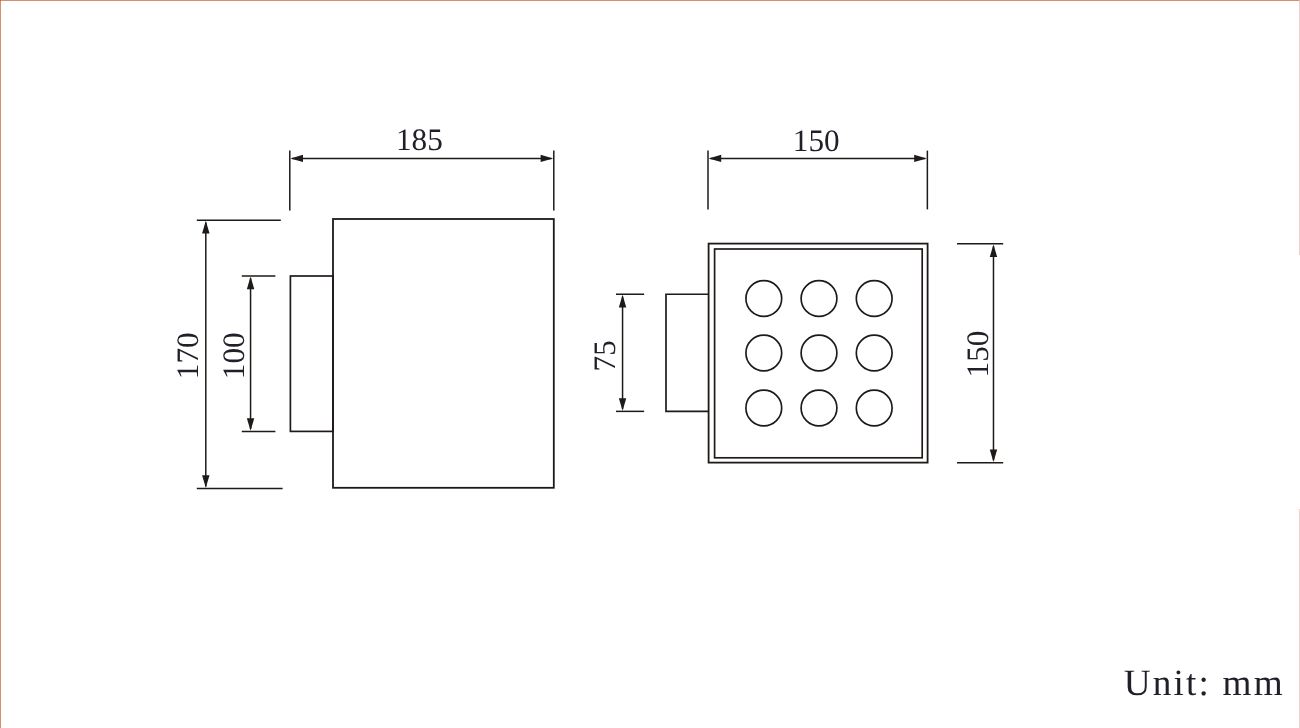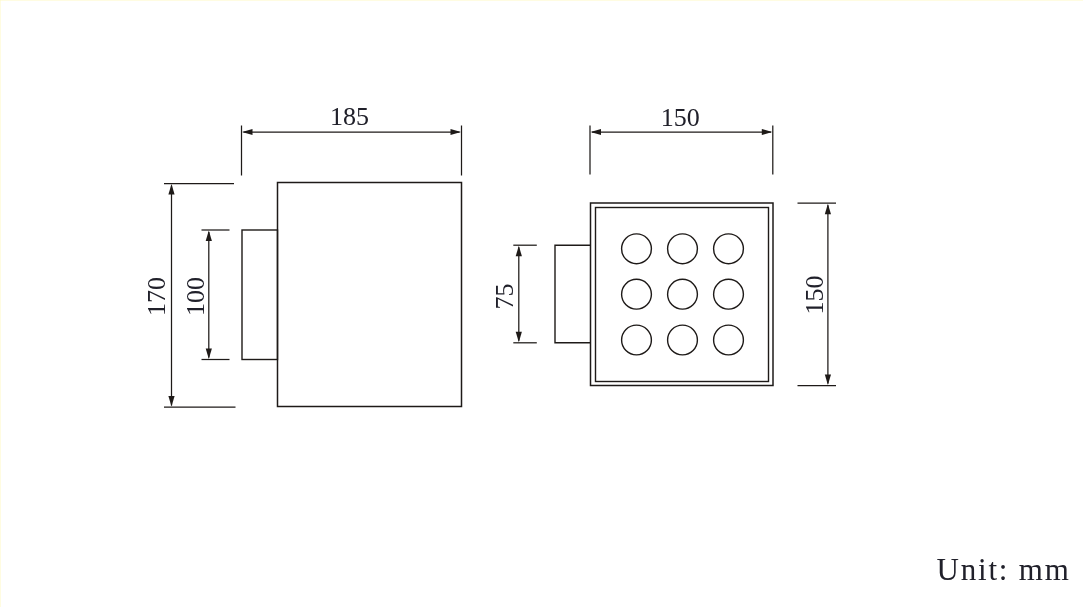--- a/index.html
+++ b/index.html
@@ -1,17 +1,17 @@
 <!DOCTYPE html>
 <html><head>
 <meta charset="utf-8">
 <title>Dimension drawing</title>
 <style>
   html,body{margin:0;padding:0;background:#ffffff;}
-  .page{width:1083px;height:607px;position:relative;background:#fef9c3;overflow:hidden;}
+  .page{width:1083px;height:607px;position:relative;background:#c2410c;overflow:hidden;}
   svg text{font-family:"Liberation Serif", serif;fill:#20202a;}
 </style>
 </head>
 <body>
 <div class="page">
 <svg width="1083" height="607" viewBox="0 0 1083 607" xmlns="http://www.w3.org/2000/svg">
 <g transform="translate(0.5,0.5)">
 
   <rect x="0" y="0" width="1083" height="607" fill="#ffffff"></rect>
 

